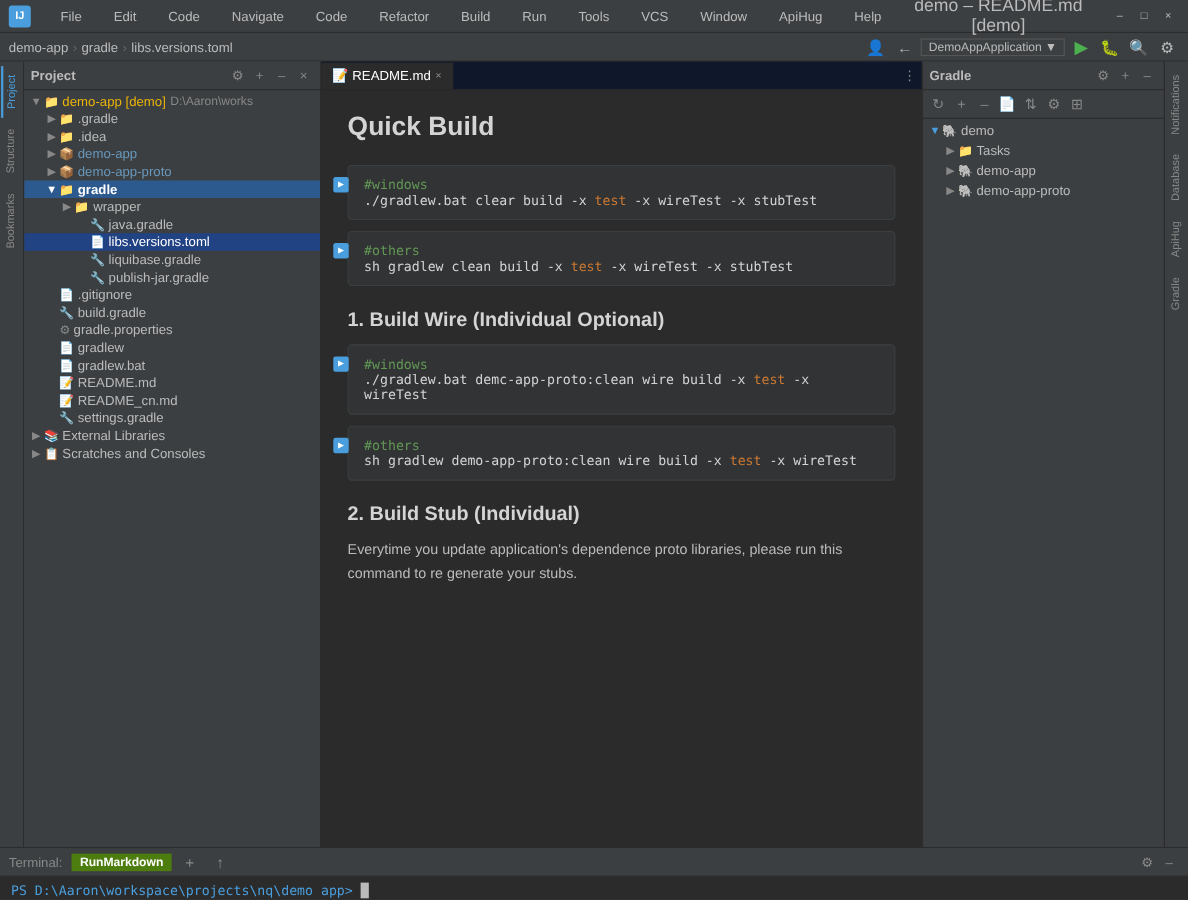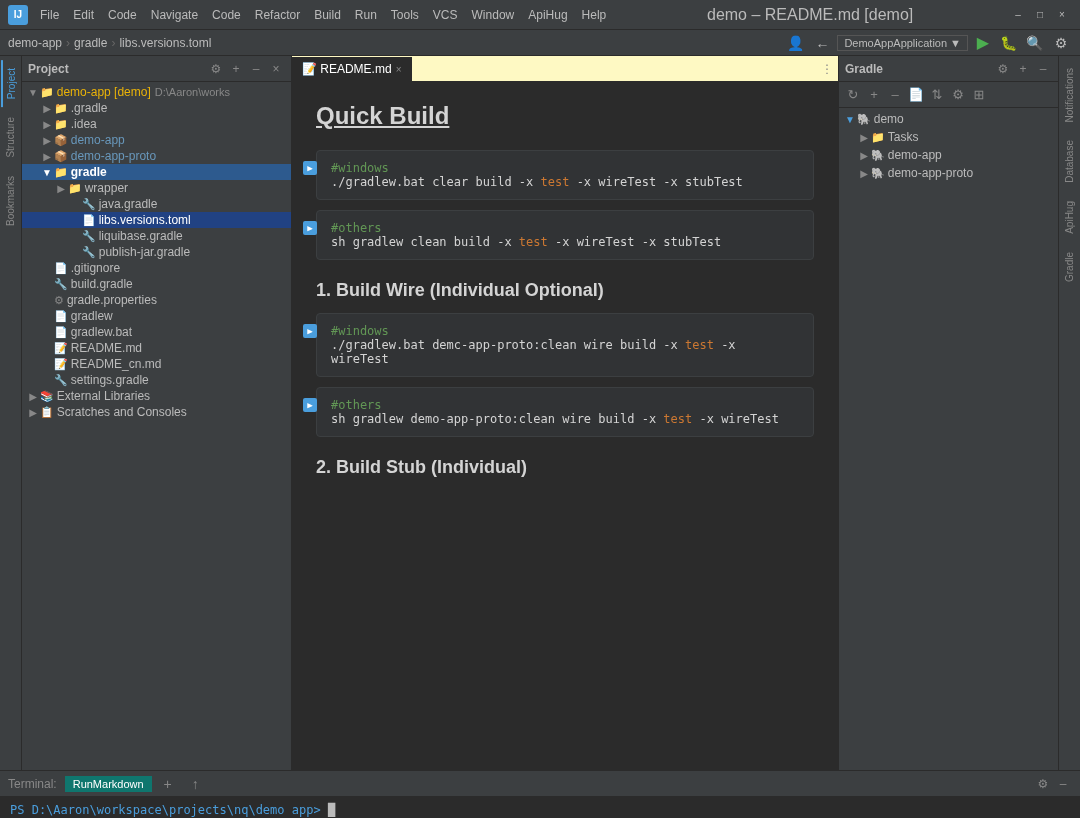--- a/index.html
+++ b/index.html
@@ -2,21 +2,21 @@
 <html><head>
   <meta charset="utf-8">
   <style>
     * { box-sizing: border-box; margin: 0; padding: 0; }
     body { font-family: 'Segoe UI', Arial, sans-serif; font-size: 12px; background: #3c3f41; color: #a9b7c6; overflow: hidden; height: 818px; }
 
     
     #titlebar { height: 30px; background: #3c3f41; display: flex; align-items: center; padding: 0 8px; border-bottom: 1px solid #2b2b2b; }
     #titlebar .app-icon { width: 20px; height: 20px; background: #4a9edd; border-radius: 3px; margin-right: 6px; display: flex; align-items: center; justify-content: center; font-size: 10px; color: white; font-weight: bold; }
     #titlebar .menu-items { display: flex; gap: 2px; flex: 1; }
-    #titlebar .menu-item { padding: 2px 6px; cursor: pointer; font-size: 12px; color: #bbbbbb; }
+    #titlebar .menu-item { padding: 2px 6px; cursor: pointer; font-size: 12px; color: #bbbbbb; margin-left: 15px; }
     #titlebar .window-title { flex: 1; text-align: center; font-size: 16px; color: #bbbbbb; }
     #titlebar .window-controls { display: flex; gap: 2px; }
     #titlebar .win-btn { width: 20px; height: 20px; display: flex; align-items: center; justify-content: center; cursor: pointer; font-size: 10px; color: #bbbbbb; }
 
     
     #breadcrumb { height: 26px; background: #3c3f41; display: flex; align-items: center; padding: 0 8px; border-bottom: 1px solid #2b2b2b; gap: 4px; }
     #breadcrumb .crumb { font-size: 12px; color: #bbbbbb; }
     #breadcrumb .sep { color: #666; }
     #breadcrumb .toolbar-right { margin-left: auto; display: flex; align-items: center; gap: 4px; }
     #breadcrumb .run-config { background: #3c3f41; border: 1px solid #555; padding: 1px 6px; font-size: 11px; color: #bbbbbb; display: flex; align-items: center; gap: 3px; }
@@ -37,27 +37,27 @@
     #file-tree .tree-item.selected { background: #2d5a8e; }
     #file-tree .tree-item.selected-light { background: #214283; }
     #file-tree .indent { display: inline-block; }
     #file-tree .arrow { width: 14px; text-align: center; color: #888; font-size: 10px; }
     #file-tree .file-icon { margin-right: 3px; font-size: 11px; }
     #file-tree .item-name { font-size: 12px; color: #bbbbbb; }
     #file-tree .item-name.highlight { color: #ffffff; font-weight: bold; }
 
     
     #editor-area { flex: 1; display: flex; flex-direction: column; background: #2b2b2b; }
-    #editor-tabs { height: 26px; background: #fef9c3; display: flex; align-items: flex-end; border-bottom: 1px solid #2b2b2b; }
+    #editor-tabs { height: 26px; background: #0f172a; display: flex; align-items: flex-end; border-bottom: 1px solid #2b2b2b; }
     #editor-tabs .tab { display: flex; align-items: center; padding: 0 10px; height: 24px; font-size: 12px; cursor: pointer; gap: 4px; border-right: 1px solid #2b2b2b; }
     #editor-tabs .tab.active { background: #2b2b2b; color: #ffffff; }
     #editor-tabs .tab-close { color: #888; font-size: 10px; cursor: pointer; }
     #editor-tabs .tab-menu { margin-left: auto; width: 22px; height: 24px; display: flex; align-items: center; justify-content: center; color: #888; cursor: pointer; }
     #editor-content { flex: 1; padding: 20px 24px; overflow-y: auto; background: #2b2b2b; color: #d4d4d4; }
-    #editor-content h1 { font-size: 24px; font-weight: bold; color: #d4d4d4; margin-bottom: 20px; text-decoration: underline; }
+    #editor-content h1 { font-size: 24px; font-weight: bold; color: #d4d4d4; margin-bottom: 20px; }
     #editor-content h2 { font-size: 18px; font-weight: bold; color: #d4d4d4; margin: 20px 0 12px; }
     #editor-content p { font-size: 13px; color: #bbbbbb; line-height: 1.6; margin-bottom: 10px; }
     .code-block { background: #313335; border: 1px solid #3c3f41; border-radius: 4px; padding: 10px 14px; margin: 10px 0; font-family: 'Consolas', monospace; font-size: 12px; position: relative; }
     .code-block .comment { color: #629755; }
     .code-block .cmd { color: #d4d4d4; }
     .code-block .run-arrow { position: absolute; left: -14px; top: 10px; width: 14px; height: 14px; background: #4a9edd; border-radius: 2px; display: flex; align-items: center; justify-content: center; color: white; font-size: 9px; cursor: pointer; }
 
     
     #gradle-panel { width: 220px; background: #3c3f41; border-left: 1px solid #2b2b2b; display: flex; flex-direction: column; }
     #gradle-header { height: 26px; display: flex; align-items: center; padding: 0 6px; border-bottom: 1px solid #2b2b2b; gap: 4px; }
@@ -79,21 +79,21 @@
     
     #left-tabs { width: 22px; background: #3c3f41; border-right: 1px solid #2b2b2b; display: flex; flex-direction: column; align-items: center; padding-top: 4px; gap: 2px; }
     #left-tabs .l-tab { writing-mode: vertical-rl; transform: rotate(180deg); font-size: 10px; padding: 8px 3px; cursor: pointer; color: #888; border: none; }
     #left-tabs .l-tab.active { color: #4a9edd; border-right: 2px solid #4a9edd; }
 
     
     #terminal { height: 120px; background: #2b2b2b; border-top: 1px solid #2b2b2b; display: flex; flex-direction: column; }
     #terminal-tabs { height: 26px; background: #3c3f41; display: flex; align-items: center; padding: 0 8px; border-bottom: 1px solid #2b2b2b; gap: 4px; }
     #terminal-tabs .t-label { font-size: 12px; color: #888; margin-right: 4px; }
     #terminal-tabs .t-tab { padding: 2px 8px; font-size: 11px; color: #bbbbbb; cursor: pointer; }
-    #terminal-tabs .t-tab.active { background: #0f766e; color: #ffffff; }
+    #terminal-tabs .t-tab.active { background: #4d7c0f; color: #ffffff; font-weight: bold; }
     #terminal-tabs .t-icons { margin-left: auto; display: flex; gap: 2px; }
     #terminal-tabs .t-icon { width: 18px; height: 18px; display: flex; align-items: center; justify-content: center; cursor: pointer; color: #888; font-size: 12px; }
     #terminal-content { flex: 1; padding: 6px 10px; font-family: 'Consolas', monospace; font-size: 12px; color: #bbbbbb; overflow-y: auto; }
     #terminal-content .prompt { color: #4a9edd; }
 
     
     ::-webkit-scrollbar { width: 6px; height: 6px; }
     ::-webkit-scrollbar-track { background: #3c3f41; }
     ::-webkit-scrollbar-thumb { background: #555; border-radius: 3px; }
   </style>
@@ -343,20 +343,21 @@
         <div class="comment">#windows</div>
         <div class="cmd">./gradlew.bat demc-app-proto:clean wire build -x <span style="color:#cc7832">test</span> -x wireTest</div>
       </div>
       <div class="code-block">
         <div class="run-arrow">▶</div>
         <div class="comment">#others</div>
         <div class="cmd">sh gradlew demo-app-proto:clean wire build -x <span style="color:#cc7832">test</span> -x wireTest</div>
       </div>
 
       <h2>2. Build Stub (Individual)</h2>
+      <p>Everytime you update application's dependence proto libraries, please run this command to re generate your stubs.</p>
     </div>
   </div>
 
   <div id="gradle-panel">
     <div id="gradle-header">
       <span class="gradle-title">Gradle</span>
       <div class="header-icons">
         <div class="h-icon">⚙</div>
         <div class="h-icon">+</div>
         <div class="h-icon">–</div>

